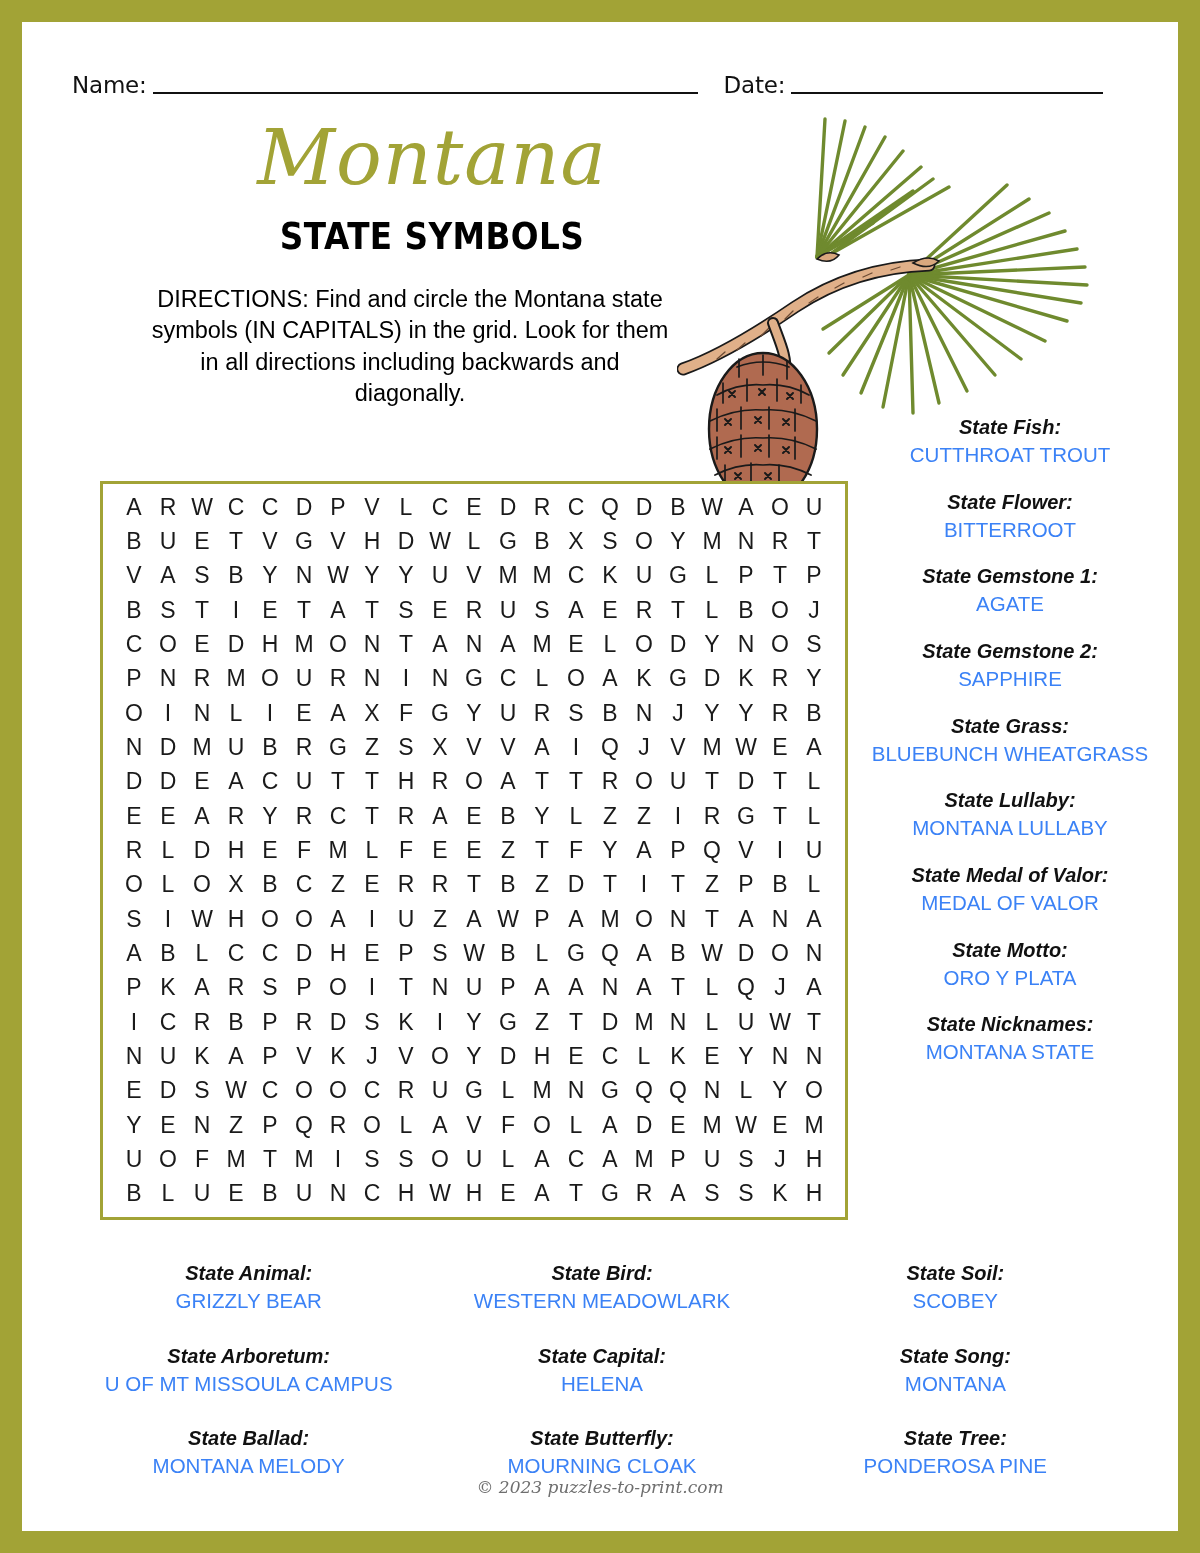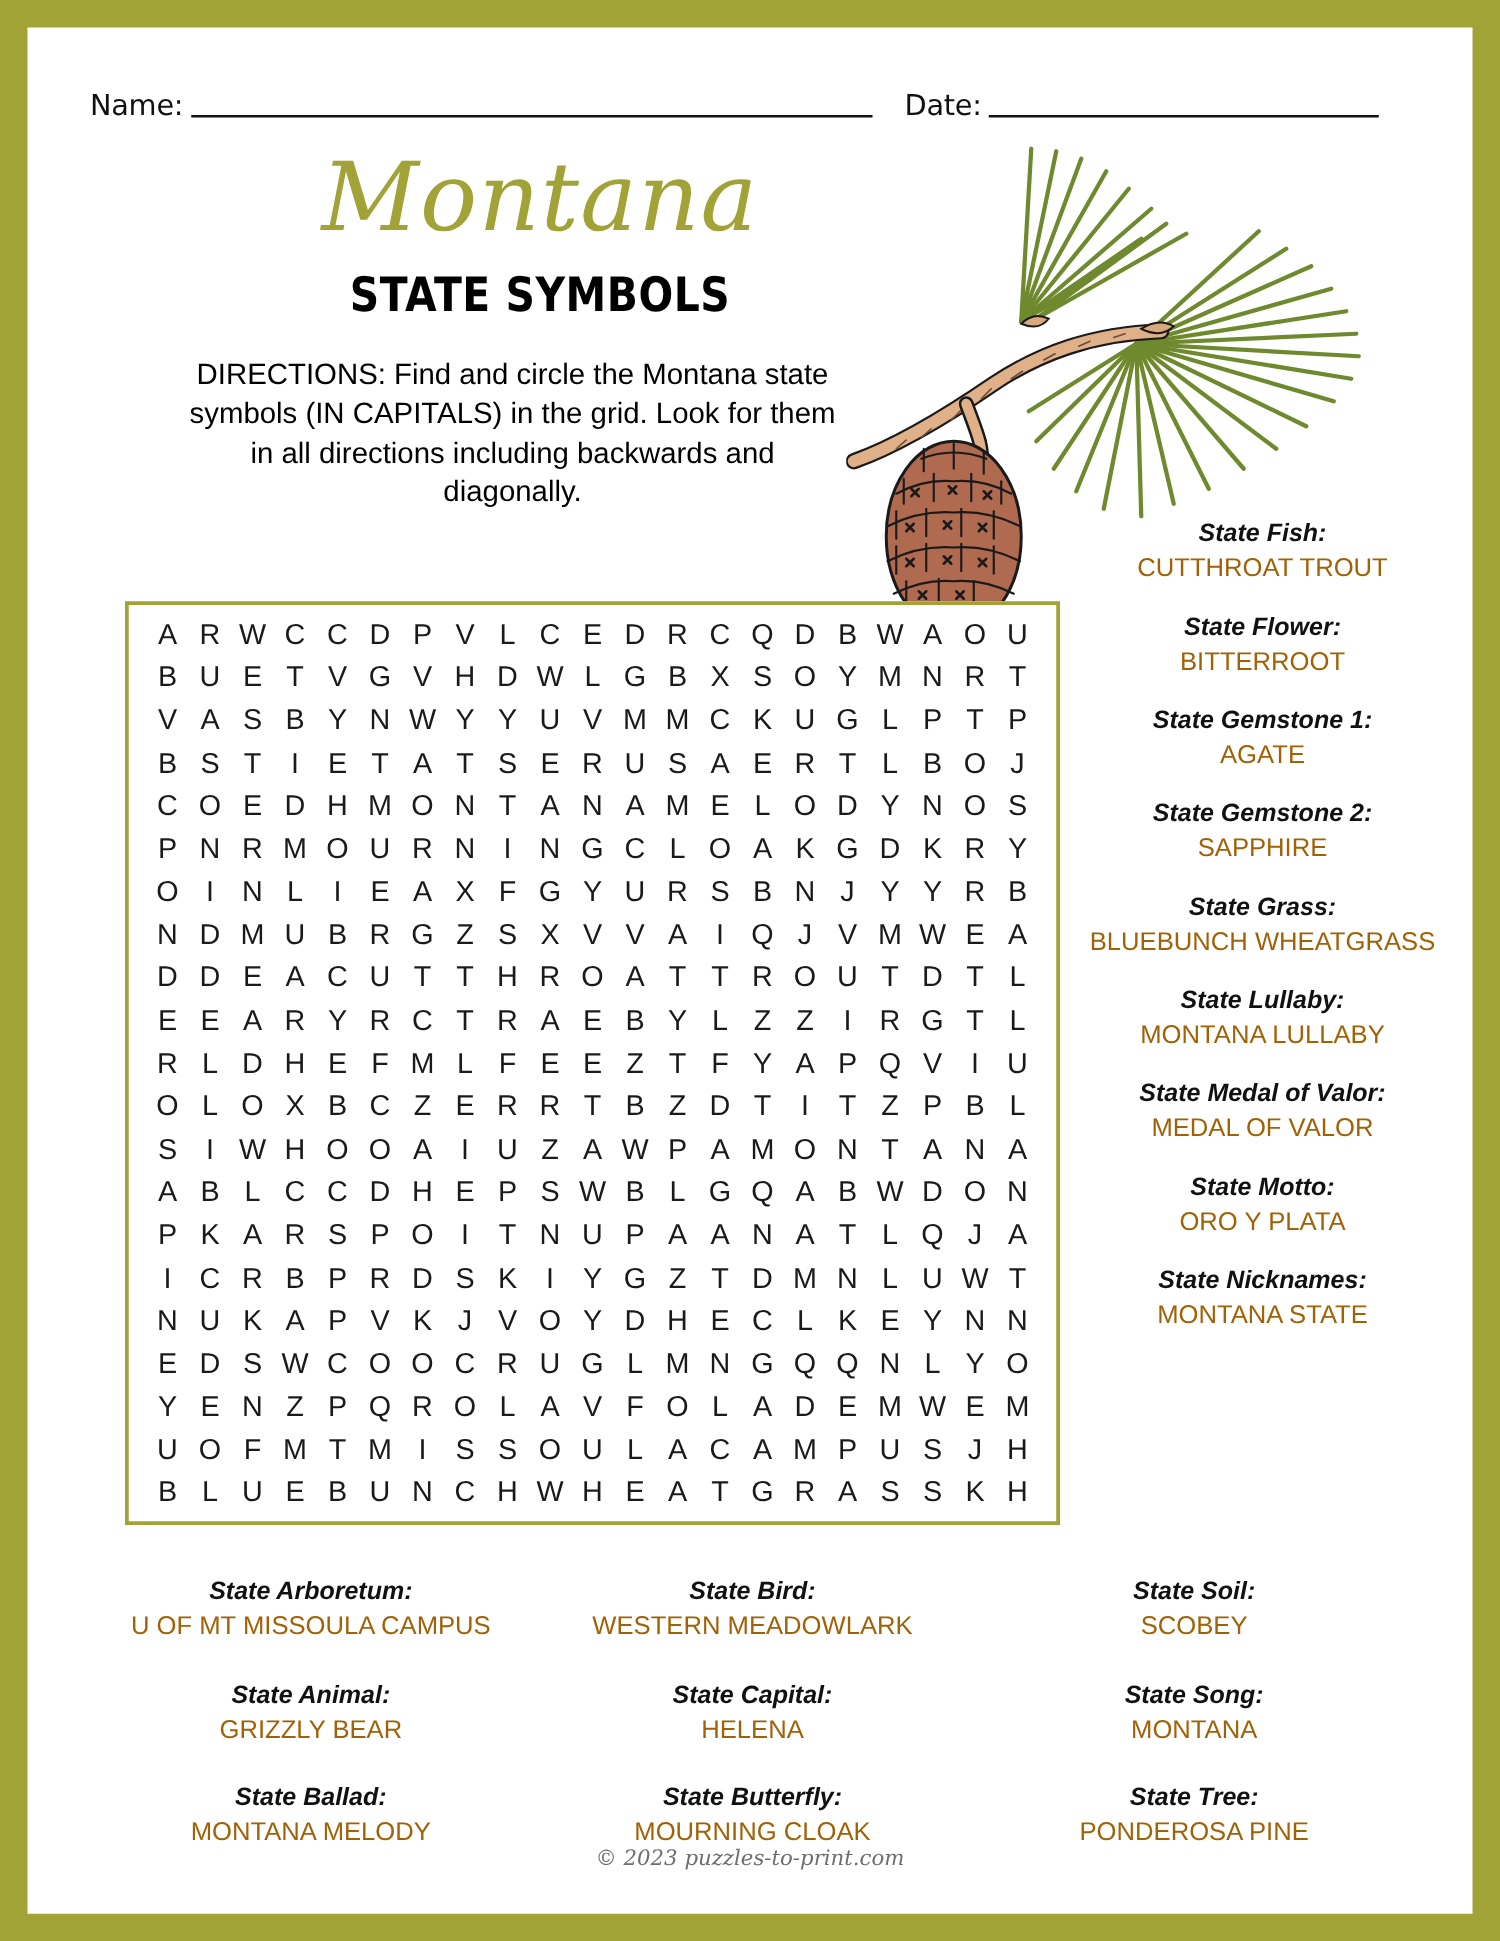--- a/index.html
+++ b/index.html
@@ -136,21 +136,21 @@
     font-family: "Liberation Sans", sans-serif;
     font-style: italic;
     font-weight: bold;
     font-size: 20px;
     color: #111;
     line-height: 1.35;
   }
   .entry .val {
     font-family: "Liberation Sans", sans-serif;
     font-size: 20.5px;
-    color: #a16207;
+    color: #3b82f6;
     line-height: 1.35;
   }
 
   
   .bottom {
     position: absolute;
     left: 50px;
     top: 1238px;
     width: 1060px;
     display: flex;
@@ -775,26 +775,26 @@
       </div>
       <div class="entry">
         <div class="lbl">State Nicknames:</div>
         <div class="val">MONTANA STATE</div>
       </div>
     </div>
 
   <div class="bottom" id="bottom">
       <div class="bcol">
         <div class="entry">
+          <div class="lbl">State Animal:</div>
+          <div class="val">GRIZZLY BEAR</div>
+        </div>
+        <div class="entry">
           <div class="lbl">State Arboretum:</div>
           <div class="val">U OF MT MISSOULA CAMPUS</div>
-        </div>
-        <div class="entry">
-          <div class="lbl">State Animal:</div>
-          <div class="val">GRIZZLY BEAR</div>
         </div>
         <div class="entry">
           <div class="lbl">State Ballad:</div>
           <div class="val">MONTANA MELODY</div>
         </div>
       </div>
       <div class="bcol">
         <div class="entry">
           <div class="lbl">State Bird:</div>
           <div class="val">WESTERN MEADOWLARK</div>

